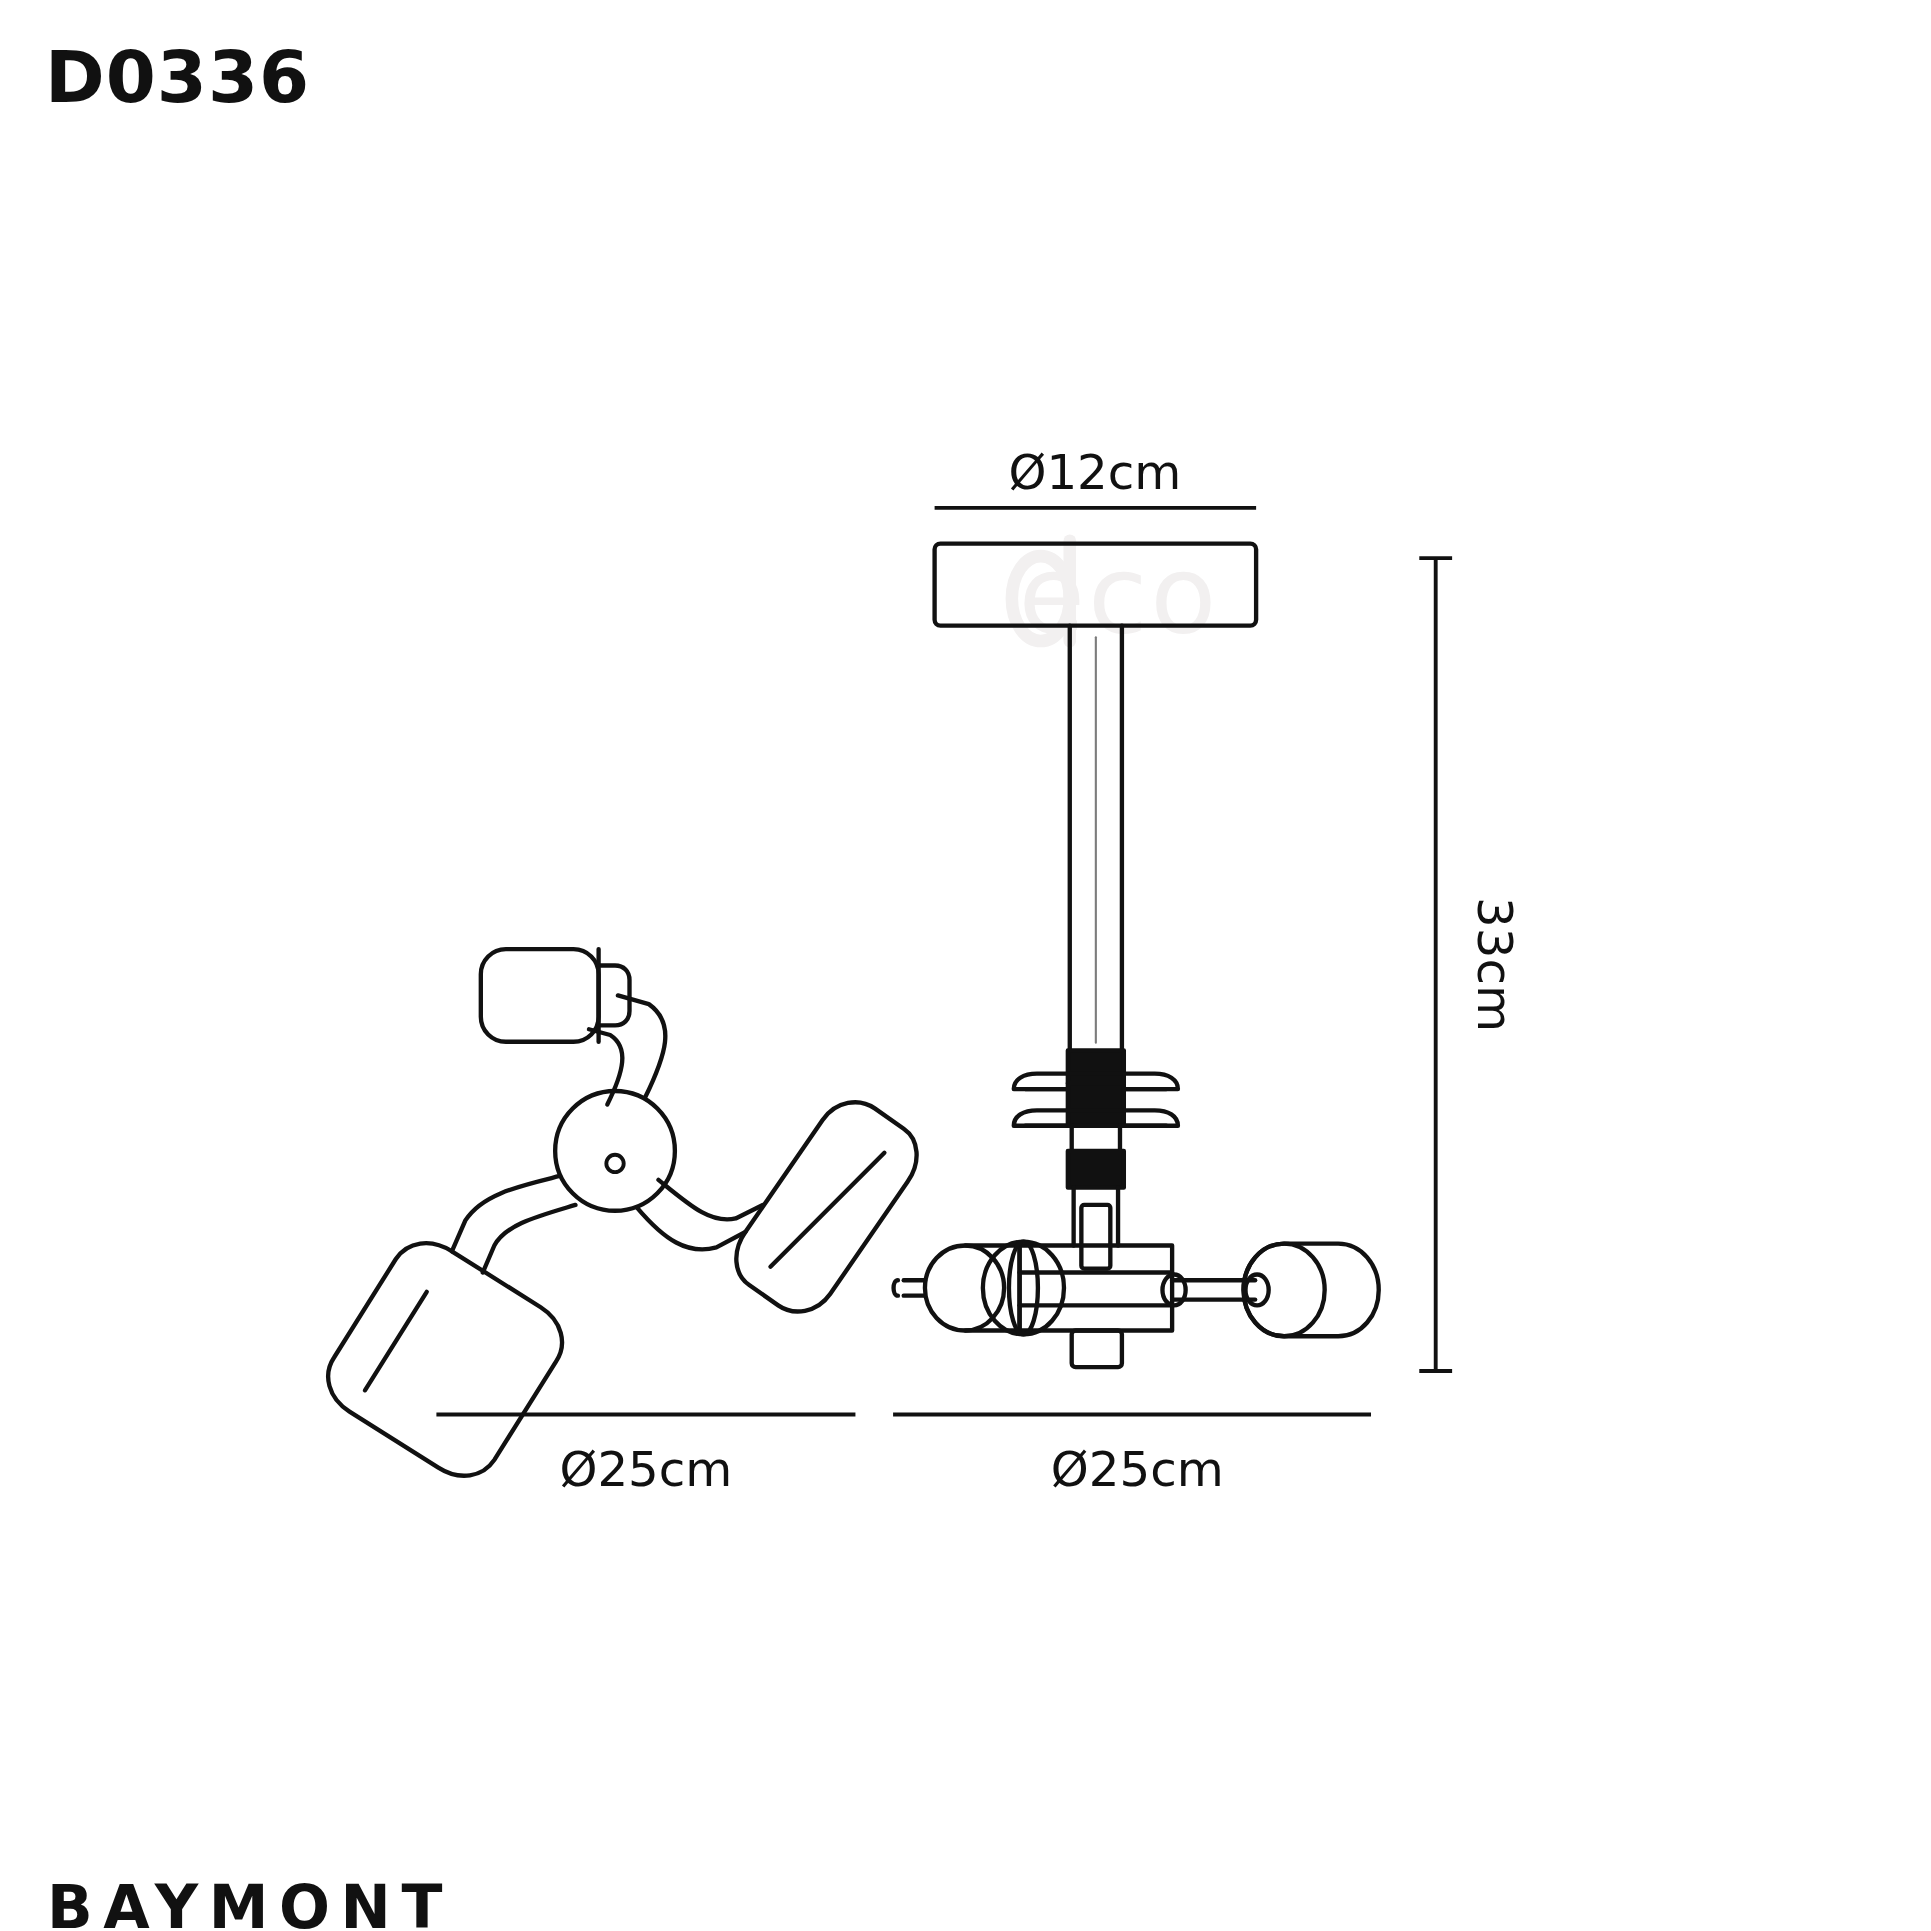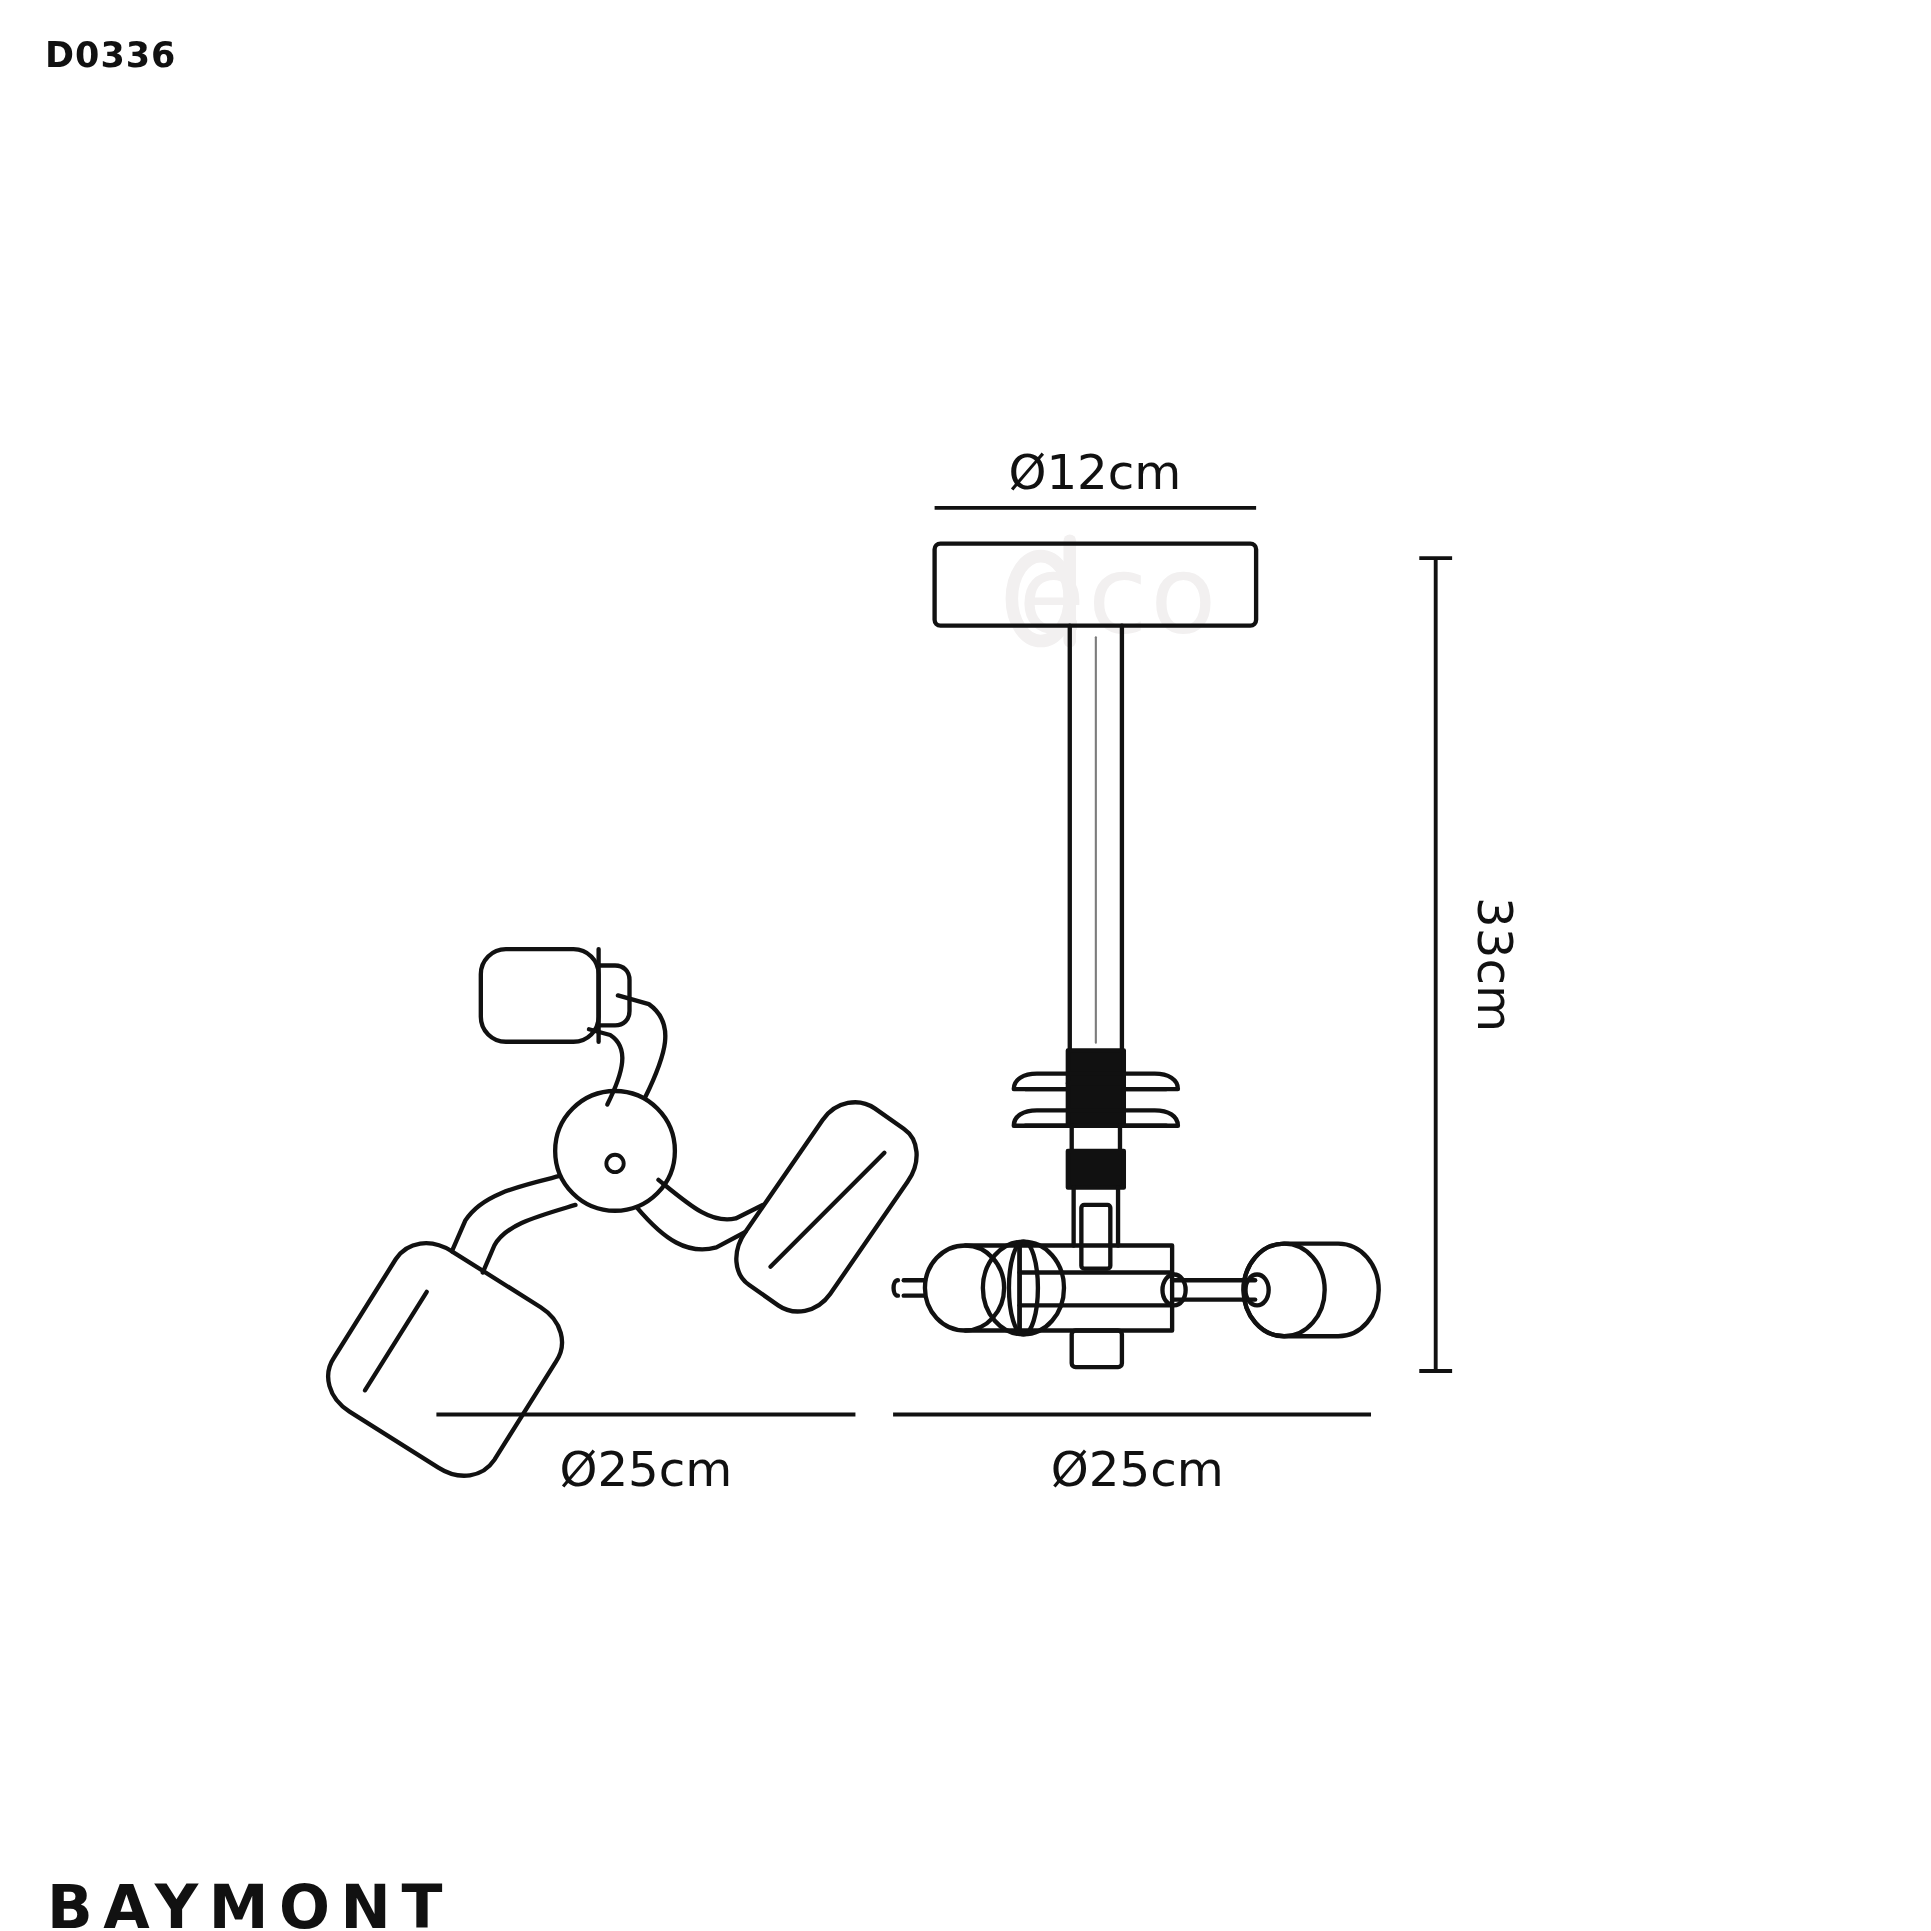--- a/index.html
+++ b/index.html
@@ -18,21 +18,21 @@
     position: absolute;
     left: 0; top: 0;
     width: 1931px;
     height: 1931px;
     background: #ffffff;
   }
   .product-code {
     position: absolute;
     left: 45px;
     top: 35px;
-    font-size: 35px;
+    font-size: 72px;
     font-weight: 700;
     letter-spacing: 1px;
     color: #111111;
     font-family: "DejaVu Sans", sans-serif;
     white-space: nowrap;
   }
   .brand {
     position: absolute;
     left: 47px;
     top: 1872px;

